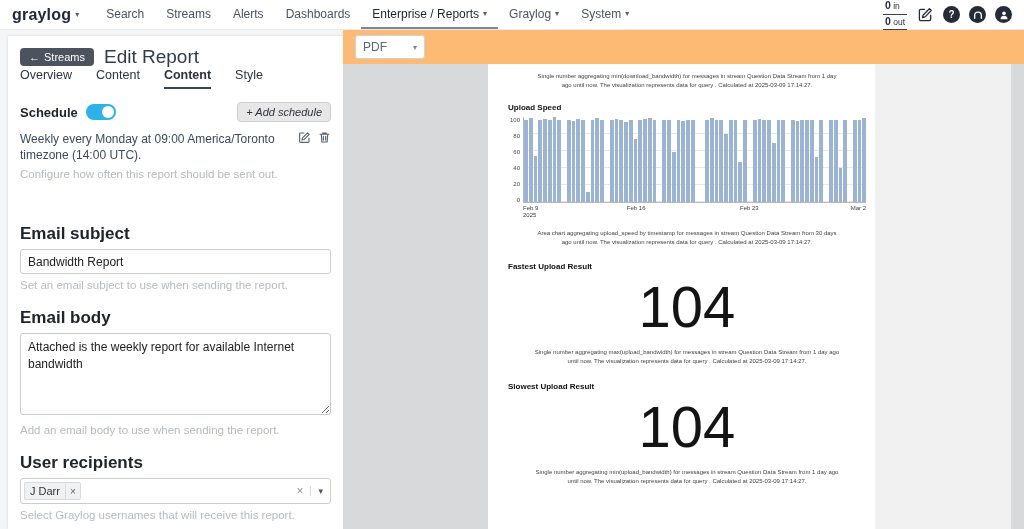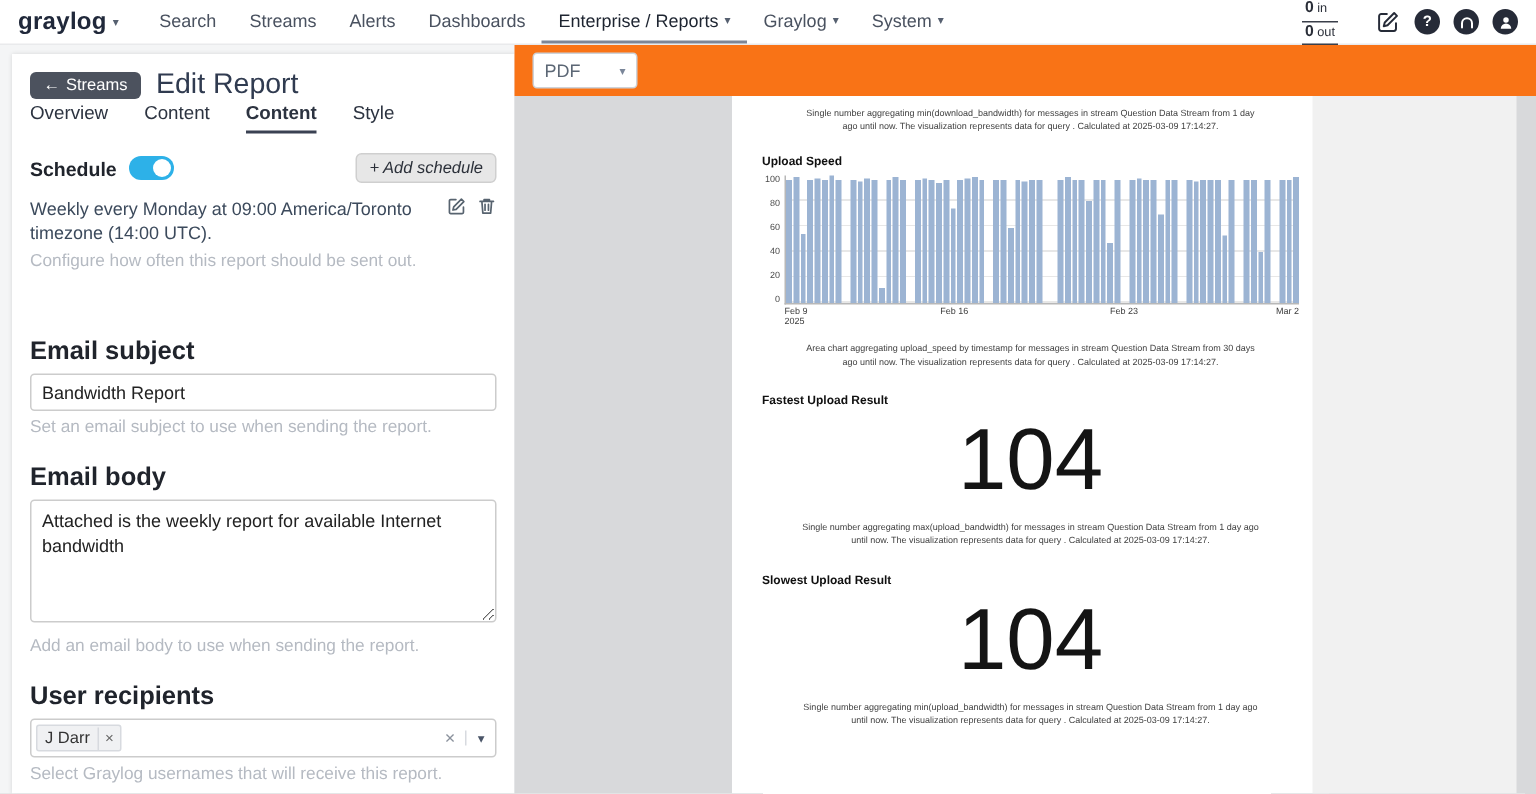--- a/index.html
+++ b/index.html
@@ -8,21 +8,21 @@
 
   
   .navbar { height:30px; background:#fff; display:flex; align-items:center; padding:0 12px; border-bottom:1px solid #e9eaec; }
   .brand { display:flex; align-items:center; gap:4px; cursor:pointer; }
   .brand .name { font-size:16px; font-weight:bold; color:#20283a; letter-spacing:.2px; }
   .caret { font-size:8px; color:#566070; }
   .nav { display:flex; align-items:stretch; height:100%; margin-left:16px; }
   .nav-item { font-size:12px; color:#4a5260; padding:0 11px; display:flex; align-items:center; gap:4px; cursor:pointer; border-bottom:2px solid transparent; }
   .nav-item.active { color:#1d2430; border-bottom-color:#7d8697; }
   .nav-right { margin-left:auto; display:flex; align-items:center; gap:9px; }
-  .throughput { font-size:8.5px; color:#2a2e38; line-height:1.25; margin-right:16px; cursor:pointer; }
+  .throughput { font-size:8.5px; color:#2a2e38; line-height:1.25; margin-right:1px; cursor:pointer; }
   .throughput .t-row { border-bottom:1px solid #3a3f4a; padding:0 2px 1px; }
   .throughput b { font-size:10.5px; }
   .icon-btn { width:17px; height:17px; border-radius:50%; background:#262b38; color:#fff; display:flex; align-items:center; justify-content:center; font-size:10px; font-weight:bold; cursor:pointer; }
   .icon-btn.flat { background:transparent; border-radius:2px; }
 
   
   .content { display:flex; height:499px; }
 
   
   .card { width:335px; margin:6px 0 0 8px; background:#fff; box-shadow:0 0 3px rgba(0,0,0,.12); padding:10px 12px; overflow:hidden; }
@@ -55,21 +55,21 @@
   .mselect { display:flex; align-items:center; border:1px solid #ccc; border-radius:3px; min-height:26px; padding:2px 7px 2px 3px; background:#fff; }
   .chip { display:inline-flex; align-items:center; background:#f0f1f3; border:1px solid #d7dadf; border-radius:2px; font-size:11px; color:#333; }
   .chip .lbl { padding:2px 5px; }
   .chip .x { padding:2px 4px; border-left:1px solid #d7dadf; color:#666; cursor:pointer; font-size:10px; }
   .ms-right { margin-left:auto; display:flex; align-items:center; gap:7px; }
   .ms-clear { font-size:12px; color:#8a919c; cursor:pointer; }
   .ms-caret { font-size:9px; color:#4a5568; border-left:1px solid #d7dadf; padding-left:7px; cursor:pointer; }
 
   
   .rightcol { flex:1; display:flex; flex-direction:column; }
-  .preview-toolbar { height:34px; background:#f97316; padding:5px 0 0 12px; }
+  .preview-toolbar { height:34px; background:#fdba74; padding:5px 0 0 12px; }
   .select { width:70px; height:24px; border:1px solid #cdd3da; border-radius:3px; background:#fff; display:flex; align-items:center; justify-content:space-between; padding:0 7px; font-size:12px; color:#5c6775; cursor:pointer; }
   .select .caret { color:#7a8699; }
   .preview-canvas { flex:1; background:#d8d9db; position:relative; overflow:hidden; }
   .page { position:absolute; top:0; bottom:0; background:#fff; }
   .page1 { left:145px; width:398px; padding:8px 20px 17px; color:#222; }
   .page2 { left:532px; width:136px; background:#f1f1f1; }
 
   .pdf-caption { font-size:6px; color:#3f3f3f; text-align:center; width:86%; margin:0 auto; line-height:1.55; }
   .chart-title, .widget-title { font-size:8px; font-weight:bold; color:#101010; }
   .chart-title { margin:12px 0 5px; }

